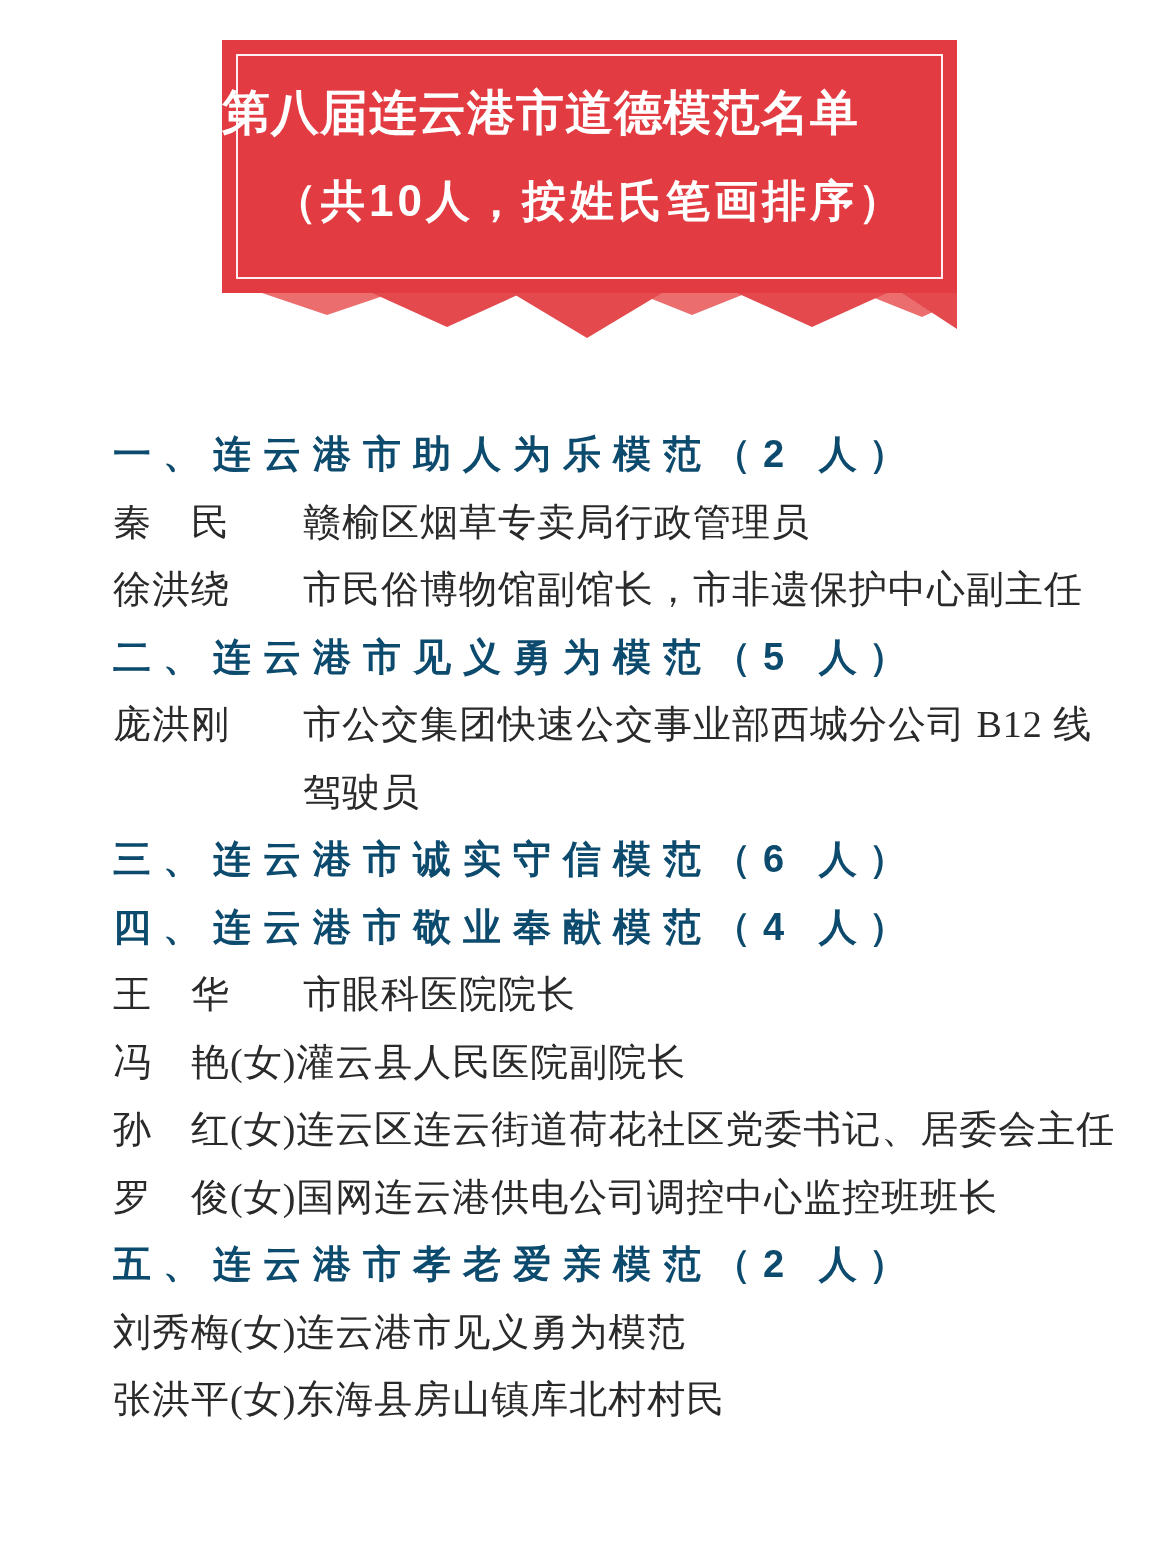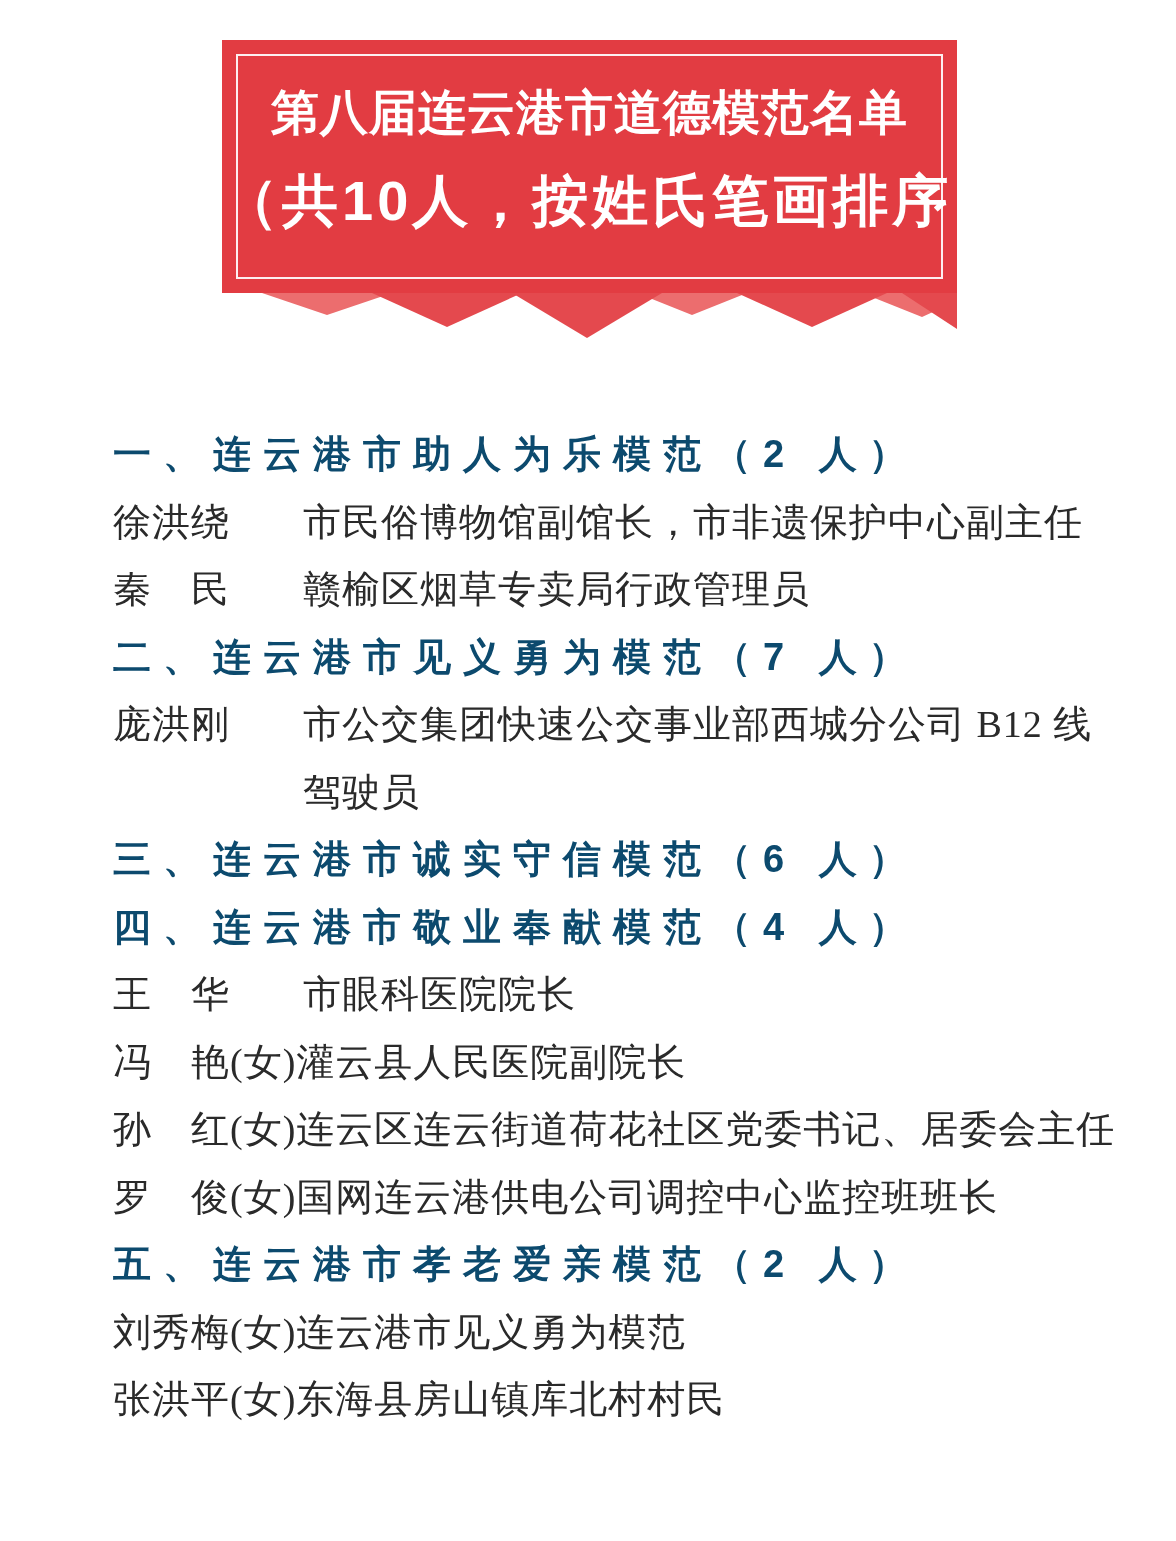--- a/index.html
+++ b/index.html
@@ -26,37 +26,36 @@
   }
   .banner-inner-border {
     position: absolute;
     left: 14px; right: 14px; top: 14px; bottom: 14px;
     border: 2px solid rgba(255,255,255,0.92);
     pointer-events: none;
   }
   .banner-title {
     position: relative;
     padding-top: 46px;
-    text-align: center;
     color: #ffffff;
     font-family: "Liberation Sans", "DejaVu Sans", sans-serif;
     font-weight: 700;
     font-size: 48px;
     line-height: 54px;
     letter-spacing: 1px;
     white-space: nowrap;
   }
   .banner-subtitle {
     position: relative;
     margin-top: 36px;
     text-align: center;
     color: #ffffff;
     font-family: "Liberation Sans", "DejaVu Sans", sans-serif;
     font-weight: 600;
-    font-size: 56px;
+    font-size: 44px;
     line-height: 50px;
     letter-spacing: 4px;
     white-space: nowrap;
   }
   .banner-zigzag {
     display: block;
     width: 735px;
     height: 48px;
   }
 
@@ -113,30 +112,30 @@
       <polygon points="515,0 590,34 665,0" fill="#e4494e"></polygon>
       <polygon points="680,0 735,36 735,0" fill="#e4494e"></polygon>
     </svg>
   </div>
 
   <div class="list">
 
     <div class="line sec-head">一、连云港市助人为乐模范（2 人）</div>
 
     <div class="line entry">
+      <span class="ename gap">秦　民</span>
+      <span class="epos">赣榆区烟草专卖局行政管理员</span>
+    </div>
+
+    <div class="line entry">
       <span class="ename gap">徐洪绕</span>
       <span class="epos">市民俗博物馆副馆长，市非遗保护中心副主任</span>
     </div>
 
-    <div class="line entry">
-      <span class="ename gap">秦　民</span>
-      <span class="epos">赣榆区烟草专卖局行政管理员</span>
-    </div>
-
-    <div class="line sec-head">二、连云港市见义勇为模范（7 人）</div>
+    <div class="line sec-head">二、连云港市见义勇为模范（5 人）</div>
 
     <div class="line entry">
       <span class="ename gap">庞洪刚</span>
       <span class="epos">市公交集团快速公交事业部西城分公司 B12 线</span>
     </div>
 
     <div class="line entry">
       <span class="ename gap"></span>
       <span class="epos">驾驶员</span>
     </div>

